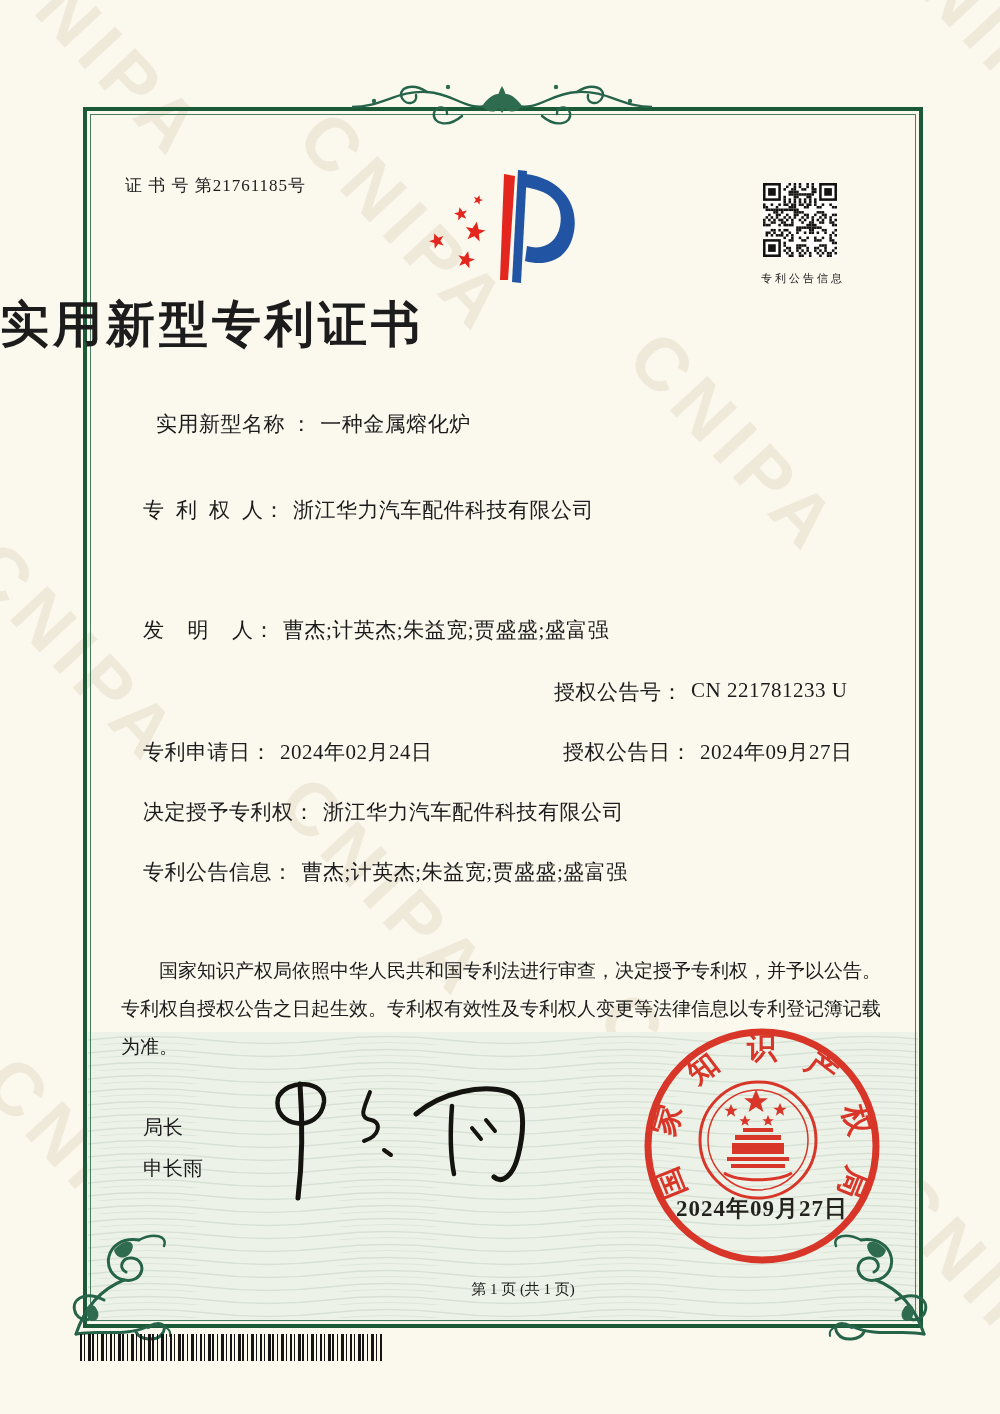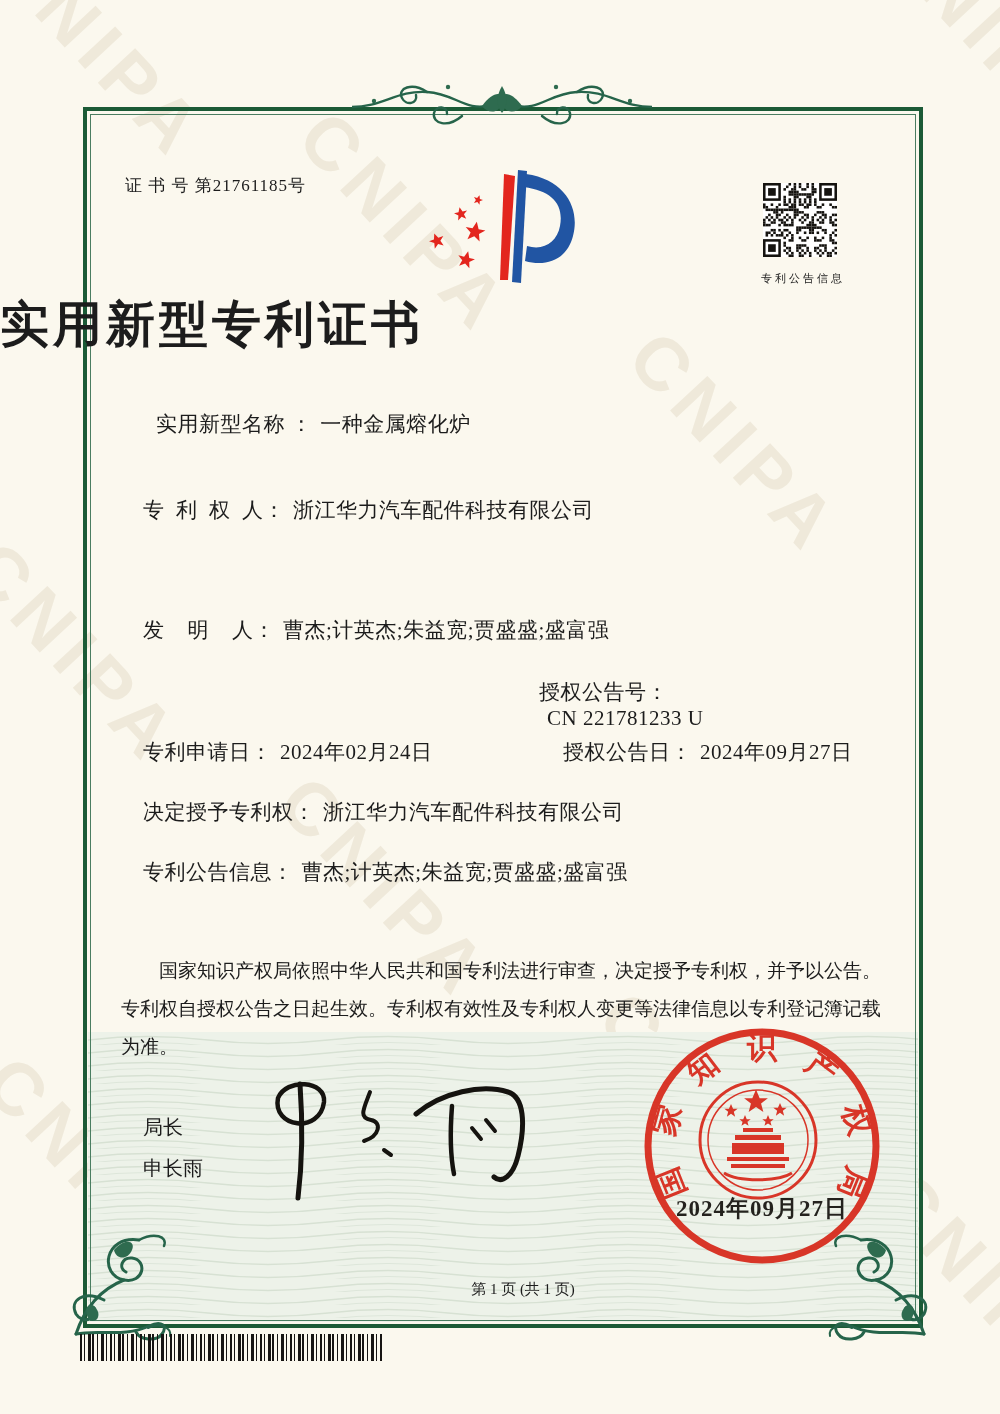--- a/index.html
+++ b/index.html
@@ -31,21 +31,21 @@
   
   .row{position:absolute;display:flex;align-items:flex-start;font-size:21px;z-index:5;
        letter-spacing:0.5px;white-space:pre;}
   .row .lbl{white-space:pre;}
   .row .val{margin-left:8px;white-space:pre;}
   .r-name{left:143px;top:410px;margin-left:13px;}
   .r-patentee{left:143px;top:496px;}
   .r-address{left:143px;top:556px;}
   .r-inventor{left:143px;top:616px;}
   .r-patno{left:143px;top:678px;}
-  .r-grantno{left:539px;top:678px;flex-direction:column;}
+  .r-grantno{left:554px;top:678px;}
   .r-filing{left:143px;top:738px;}
   .r-grantdate{left:563px;top:738px;}
   .r-appat{left:143px;top:798px;}
   .r-invat{left:143px;top:858px;}
   
   .statement{position:absolute;left:121px;top:952px;width:778px;font-size:19px;
              line-height:38px;z-index:5;}
   .statement .ln1{padding-left:38px;}
   
   .sig-title{position:absolute;left:143px;top:1114px;font:20px "Liberation Sans",sans-serif;z-index:5;}

